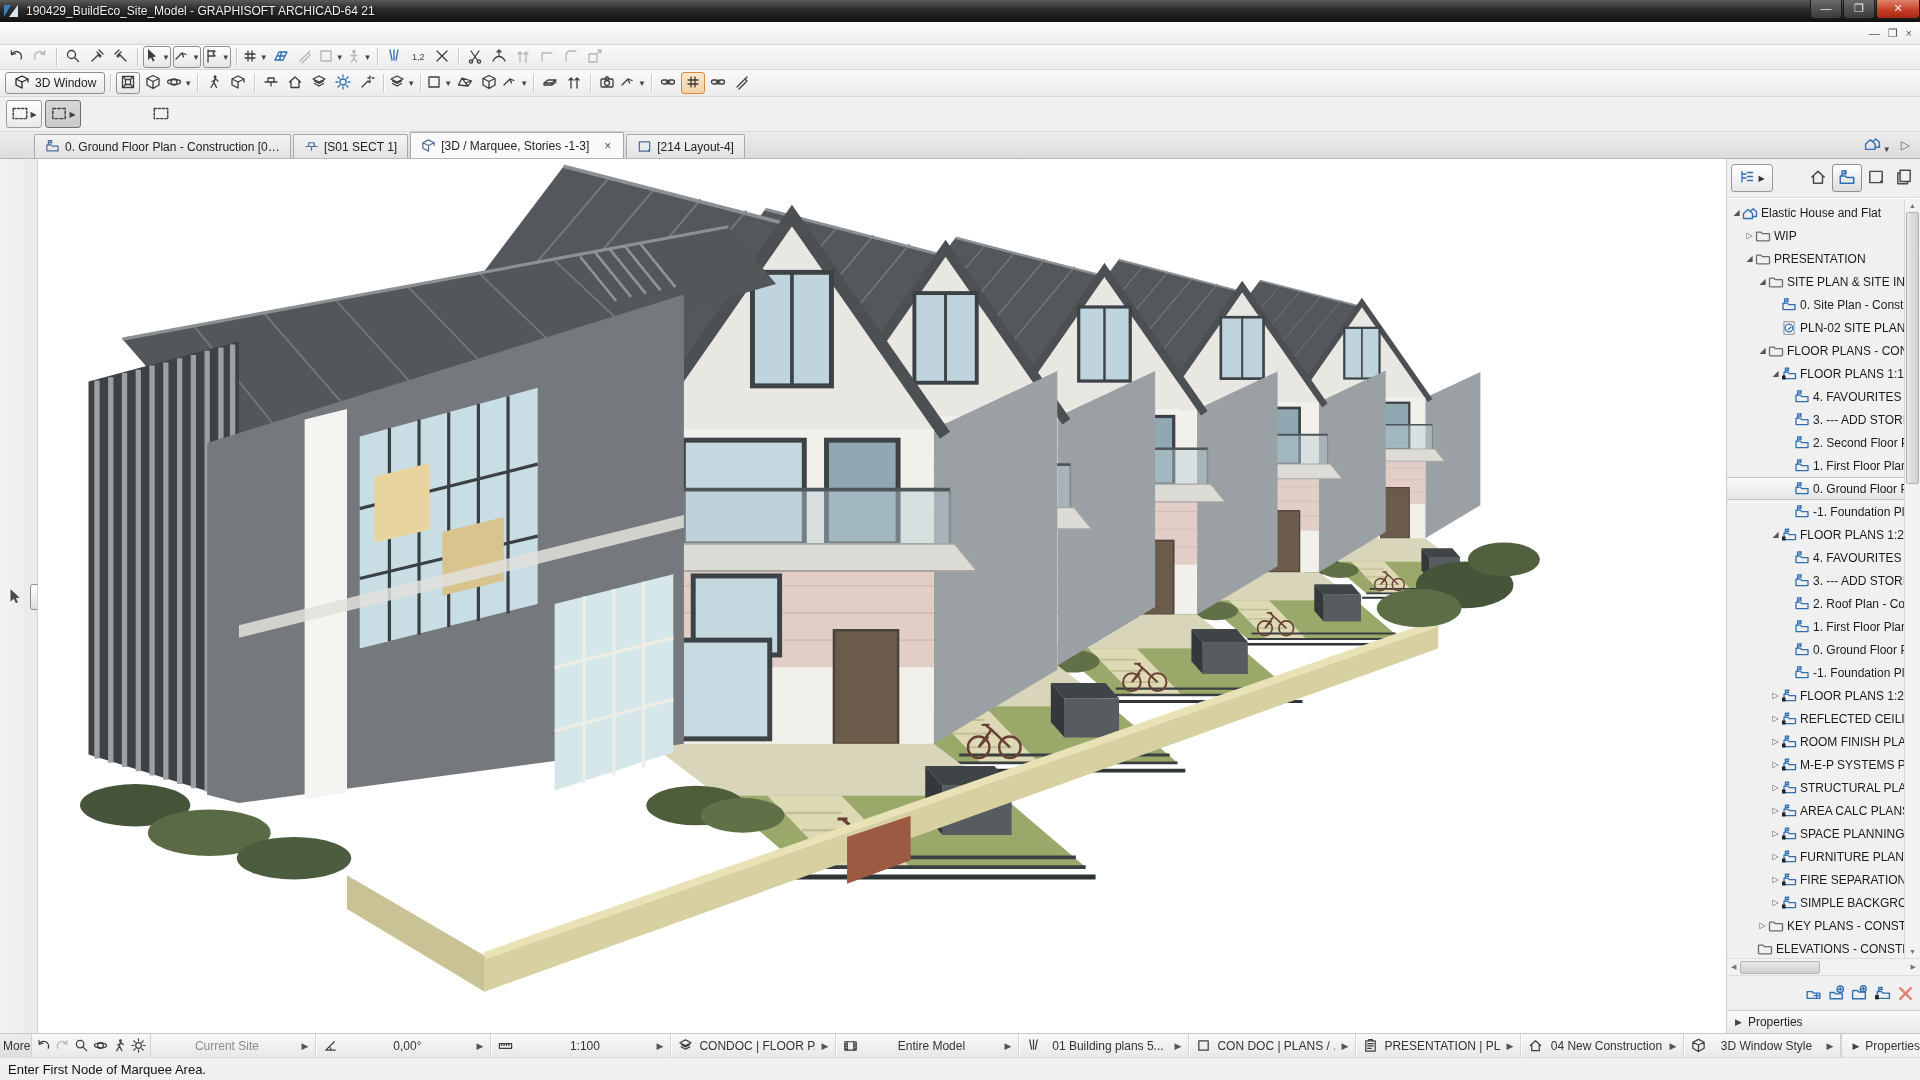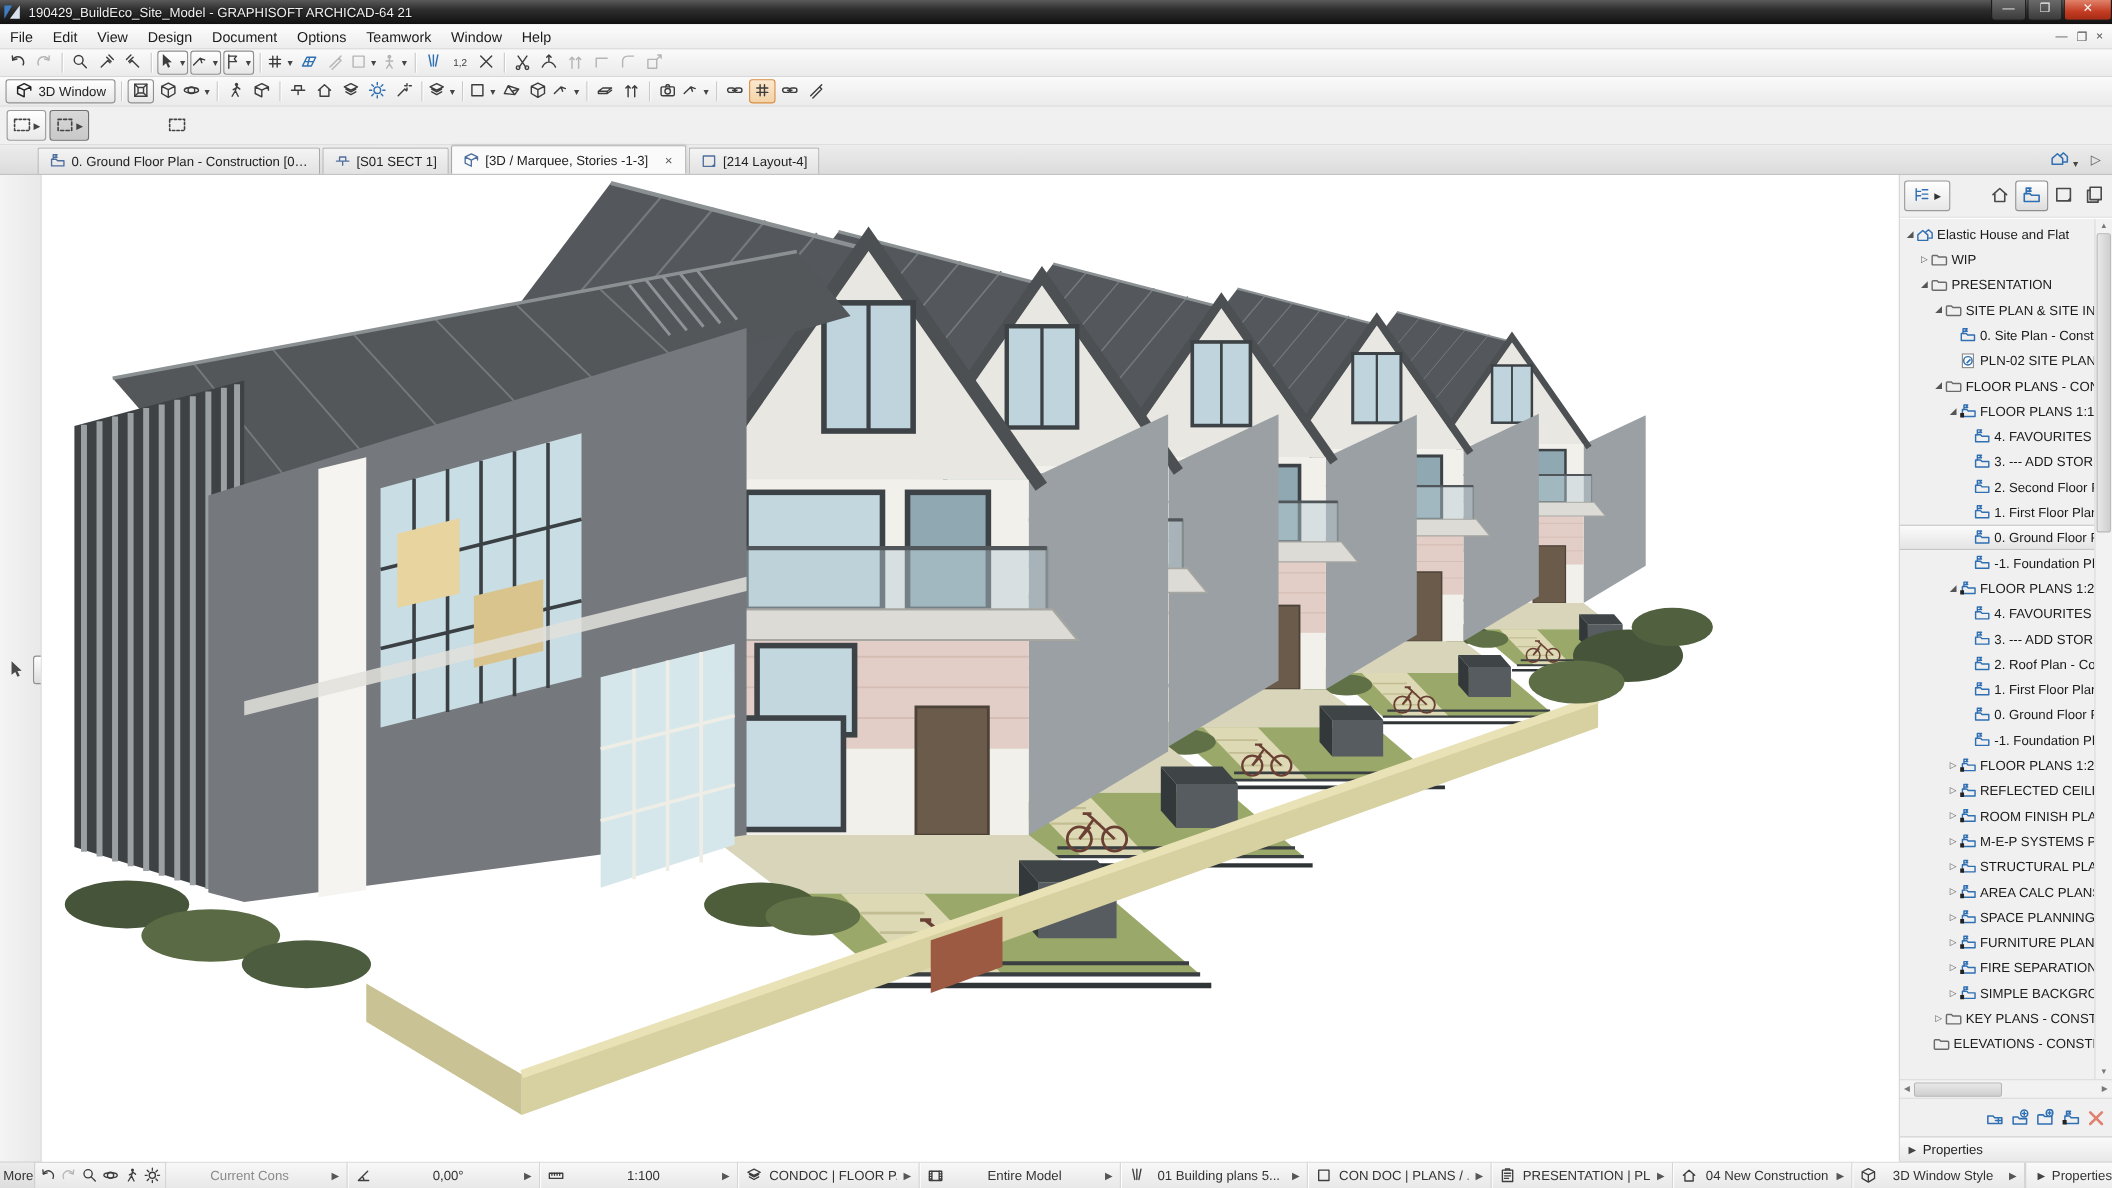--- a/index.html
+++ b/index.html
@@ -104,31 +104,20 @@
     <div class="appicon"></div>
     <div class="title">190429_BuildEco_Site_Model - GRAPHISOFT ARCHICAD-64 21</div>
     <div class="winbtns">
       <div class="winbtn">—</div>
       <div class="winbtn">❐</div>
       <div class="winbtn close">✕</div>
     </div>
   </div>
 
   <div class="menubar">
-    <div id="menu-items" style="display:flex">
-        <div class="menu-item">File</div>
-        <div class="menu-item">Edit</div>
-        <div class="menu-item">View</div>
-        <div class="menu-item">Design</div>
-        <div class="menu-item">Document</div>
-        <div class="menu-item">Options</div>
-        <div class="menu-item">Teamwork</div>
-        <div class="menu-item">Window</div>
-        <div class="menu-item">Help</div>
-      </div>
     <div class="docbtns">
       <span>—</span>
       <span>❐</span>
       <span>×</span>
     </div>
   </div>
 
   <div class="toolbar tb1" id="toolbar1">
       <div class="tbtn">
         <span><svg width="16" height="16" viewBox="0 0 16 16" aria-hidden="true">
@@ -1177,21 +1166,21 @@
         </span>
         <span class="sb-ic">
           <svg width="15" height="15" viewBox="0 0 16 16" aria-hidden="true">
             <circle cx="8" cy="8" r="3" stroke="currentColor" fill="none" stroke-width="1.3" stroke-linecap="round" stroke-linejoin="round"></circle>
             <path d="M8 1 V3 M8 13 V15 M1 8 H3 M13 8 H15 M3 3 L4.5 4.5 M11.5 11.5 L13 13 M13 3 L11.5 4.5 M4.5 11.5 L3 13" stroke="currentColor" fill="none" stroke-width="1.3" stroke-linecap="round" stroke-linejoin="round"></path>
           </svg>
         </span>
       </div>
     <div id="sb-segs" style="display:flex">
         <div class="sb-seg muted" style="width: 150px;">
-          <span class="lbl">Current Cons</span>
+          <span class="lbl">Current Site</span>
           <span class="dd">▶</span>
         </div>
         <div class="sb-seg" style="width: 160px; gap: 28px;">
           <span class="sb-ic">
             <svg width="15" height="15" viewBox="0 0 16 16" aria-hidden="true">
               <path d="M3 13 L12 4 M3 13 H13 M8.5 13 A5 5 0 0 0 7 9.5" stroke="currentColor" fill="none" stroke-width="1.3" stroke-linecap="round" stroke-linejoin="round"></path>
             </svg>
           </span>
           <span class="lbl">0,00°</span>
           <span class="dd">▶</span>
@@ -1271,14 +1260,15 @@
           <span class="lbl">3D Window Style</span>
           <span class="dd">▶</span>
         </div>
       </div>
     <div class="sb-props">
       <span class="exp">▶</span>
         <span>Properties</span>
     </div>
   </div>
 
+  <div class="messagebar">Enter First Node of Marquee Area.</div>
 
 </div>
 
 </body></html>

